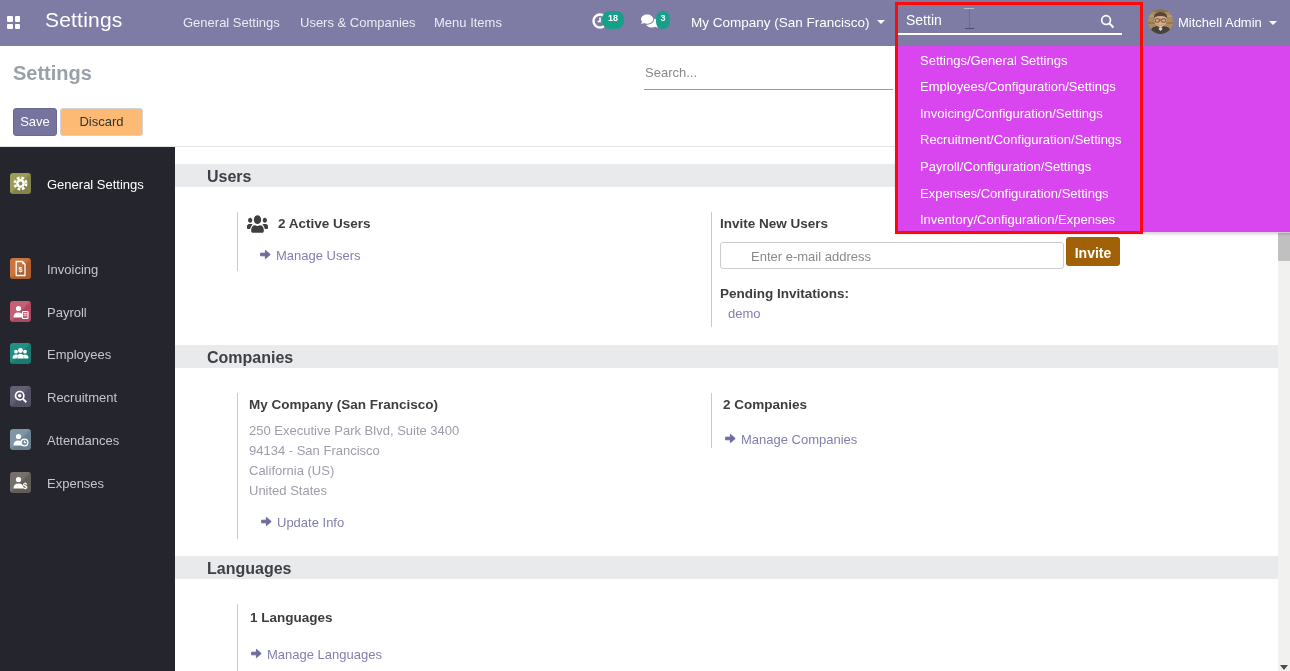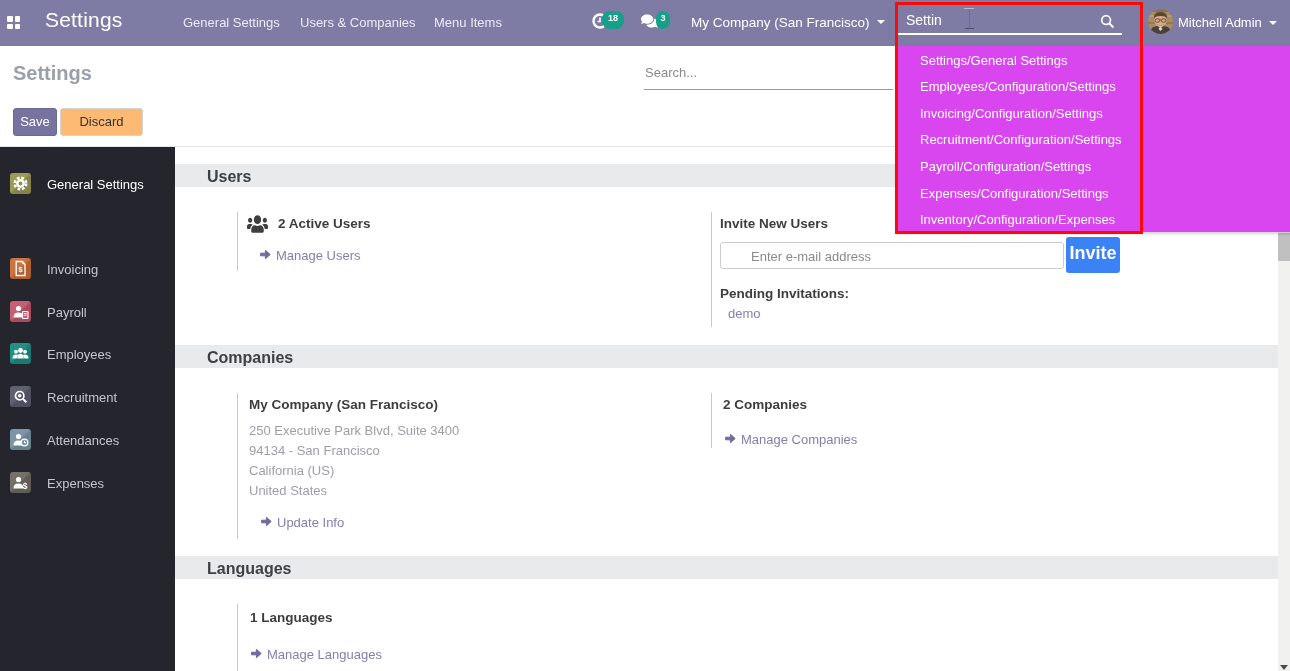--- a/index.html
+++ b/index.html
@@ -79,21 +79,21 @@
   <div class="bold14" style="left:103px; top:69px;">2 Active Users</div>
   <div class="link" style="left:85px; top:101px;"><svg class="arrow" width="11" height="11" viewBox="0 0 11 11">
         <polygon points="0.6,4.2 5.4,4.2 5.4,1.3 10.2,5.5 5.4,9.7 5.4,6.8 0.6,6.8" fill="#6d6b9e" stroke="#6d6b9e" stroke-width="1" stroke-linejoin="round"></polygon>
       </svg>Manage Users</div>
 
   <div class="vline" style="left:536px; top:65px; height:115px;"></div>
   <div class="bold14" style="left:545px; top:69px;">Invite New Users</div>
   <div style="position:absolute; left:545px; top:95px; width:344px; height:27px; border:1px solid #ccc; border-radius:3px; background:#fff;">
       <span style="position:absolute; left:6px; top:6px; font-size:13px; color:#8a8a8a;margin-left:24px;">Enter e-mail address</span>
     </div>
-  <div style="position:absolute; left:891px; top:90px; width:54px; height:36px; background:#3b82f6; border-radius:3px; color:#fff; font-size:18px; font-weight:bold; text-align:center; line-height:32px;">Invite</div>
+  <div style="position:absolute; left:891px; top:90px; width:54px; height:29px; background:#a16207; border-radius:3px; color:#fff; font-size:14px; font-weight:bold; text-align:center; line-height:32px;">Invite</div>
   <div class="bold14" style="left:545px; top:139px;">Pending Invitations:</div>
   <div class="link" style="left:553px; top:159px;">demo</div>
 
   <div class="band" style="top:198px;">
       <span>Companies</span>
     </div>
 
   <div class="vline" style="left:62px; top:246px; height:146px;"></div>
   <div class="bold14" style="left:74px; top:250px;">My Company (San Francisco)</div>
   <div class="muted" style="left:74px; top:274px;">250 Executive Park Blvd, Suite 3400<br>94134 - San Francisco<br>California (US)<br>United States</div>

